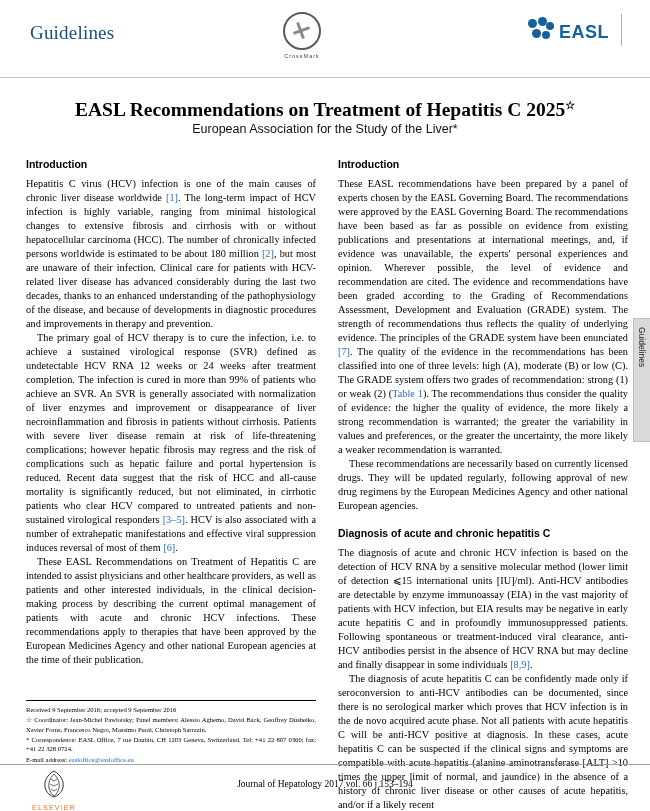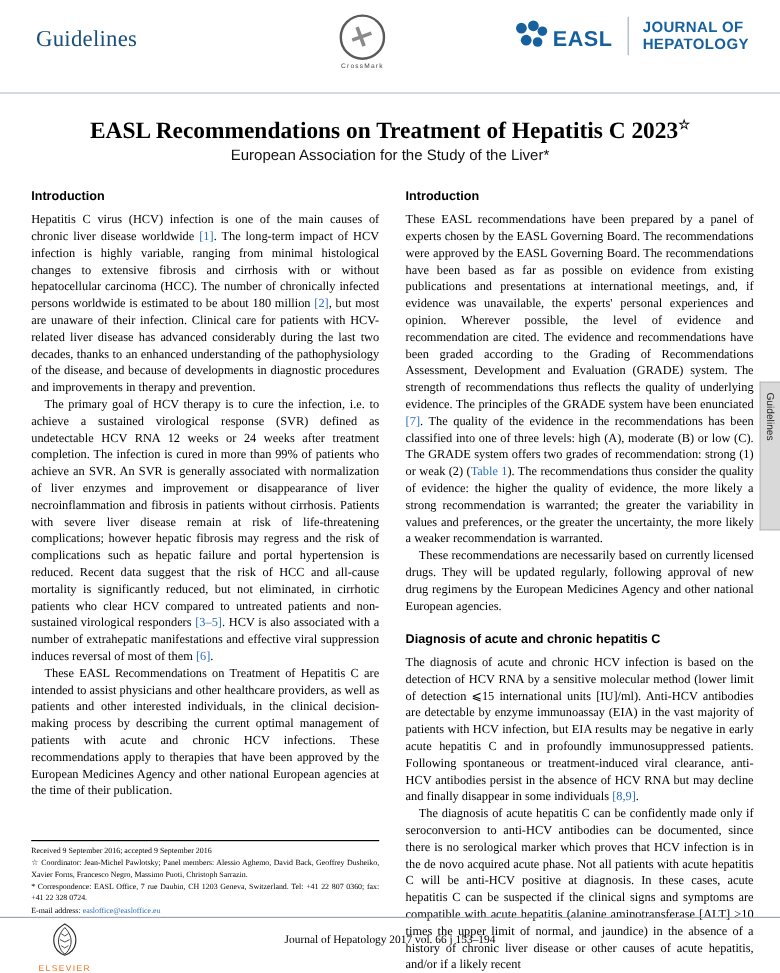--- a/index.html
+++ b/index.html
@@ -291,29 +291,25 @@
         <div class="easl-dots">
           <span class="d1"></span>
             <span class="d2"></span>
             <span class="d3"></span>
             <span class="d4"></span>
             <span class="d5"></span>
         </div>
         <div class="easl-text">EASL</div>
       </div>
       <div class="brand-divider"></div>
-      <div class="journal-name">
-        <div>JOURNAL OF</div>
-        <div>HEPATOLOGY</div>
-      </div>
     </div>
   </div>
 
   <div class="title-block">
-    <h1 class="paper-title"><span>EASL Recommendations on Treatment of Hepatitis C 2023</span><span class="title-star">☆</span></h1>
+    <h1 class="paper-title"><span>EASL Recommendations on Treatment of Hepatitis C 2025</span><span class="title-star">☆</span></h1>
     <div class="authors">European Association for the Study of the Liver*</div>
   </div>
 
   <div class="body-cols">
 
     <div class="col">
       <h2 class="sec">Introduction</h2>
       <p class="para">Hepatitis C virus (HCV) infection is one of the main causes of chronic liver disease worldwide <a class="ref" href="#">[1]</a>. The long-term impact of HCV infection is highly variable, ranging from minimal histological changes to extensive fibrosis and cirrhosis with or without hepatocellular carcinoma (HCC). The number of chronically infected persons worldwide is estimated to be about 180 million <a class="ref" href="#">[2]</a>, but most are unaware of their infection. Clinical care for patients with HCV-related liver disease has advanced considerably during the last two decades, thanks to an enhanced understanding of the pathophysiology of the disease, and because of developments in diagnostic procedures and improvements in therapy and prevention.</p>
       <p class="para">The primary goal of HCV therapy is to cure the infection, i.e. to achieve a sustained virological response (SVR) defined as undetectable HCV RNA 12 weeks or 24 weeks after treatment completion. The infection is cured in more than 99% of patients who achieve an SVR. An SVR is generally associated with normalization of liver enzymes and improvement or disappearance of liver necroinflammation and fibrosis in patients without cirrhosis. Patients with severe liver disease remain at risk of life-threatening complications; however hepatic fibrosis may regress and the risk of complications such as hepatic failure and portal hypertension is reduced. Recent data suggest that the risk of HCC and all-cause mortality is significantly reduced, but not eliminated, in cirrhotic patients who clear HCV compared to untreated patients and non-sustained virological responders <a class="ref" href="#">[3–5]</a>. HCV is also associated with a number of extrahepatic manifestations and effective viral suppression induces reversal of most of them <a class="ref" href="#">[6]</a>.</p>
       <p class="para">These EASL Recommendations on Treatment of Hepatitis C are intended to assist physicians and other healthcare providers, as well as patients and other interested individuals, in the clinical decision-making process by describing the current optimal management of patients with acute and chronic HCV infections. These recommendations apply to therapies that have been approved by the European Medicines Agency and other national European agencies at the time of their publication.</p>

